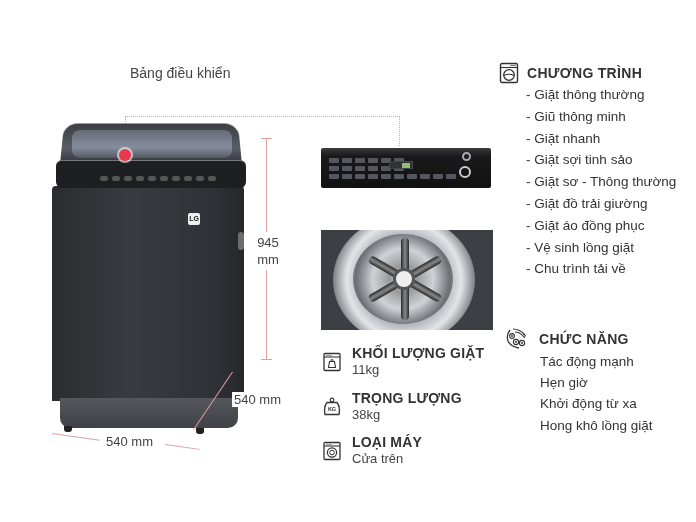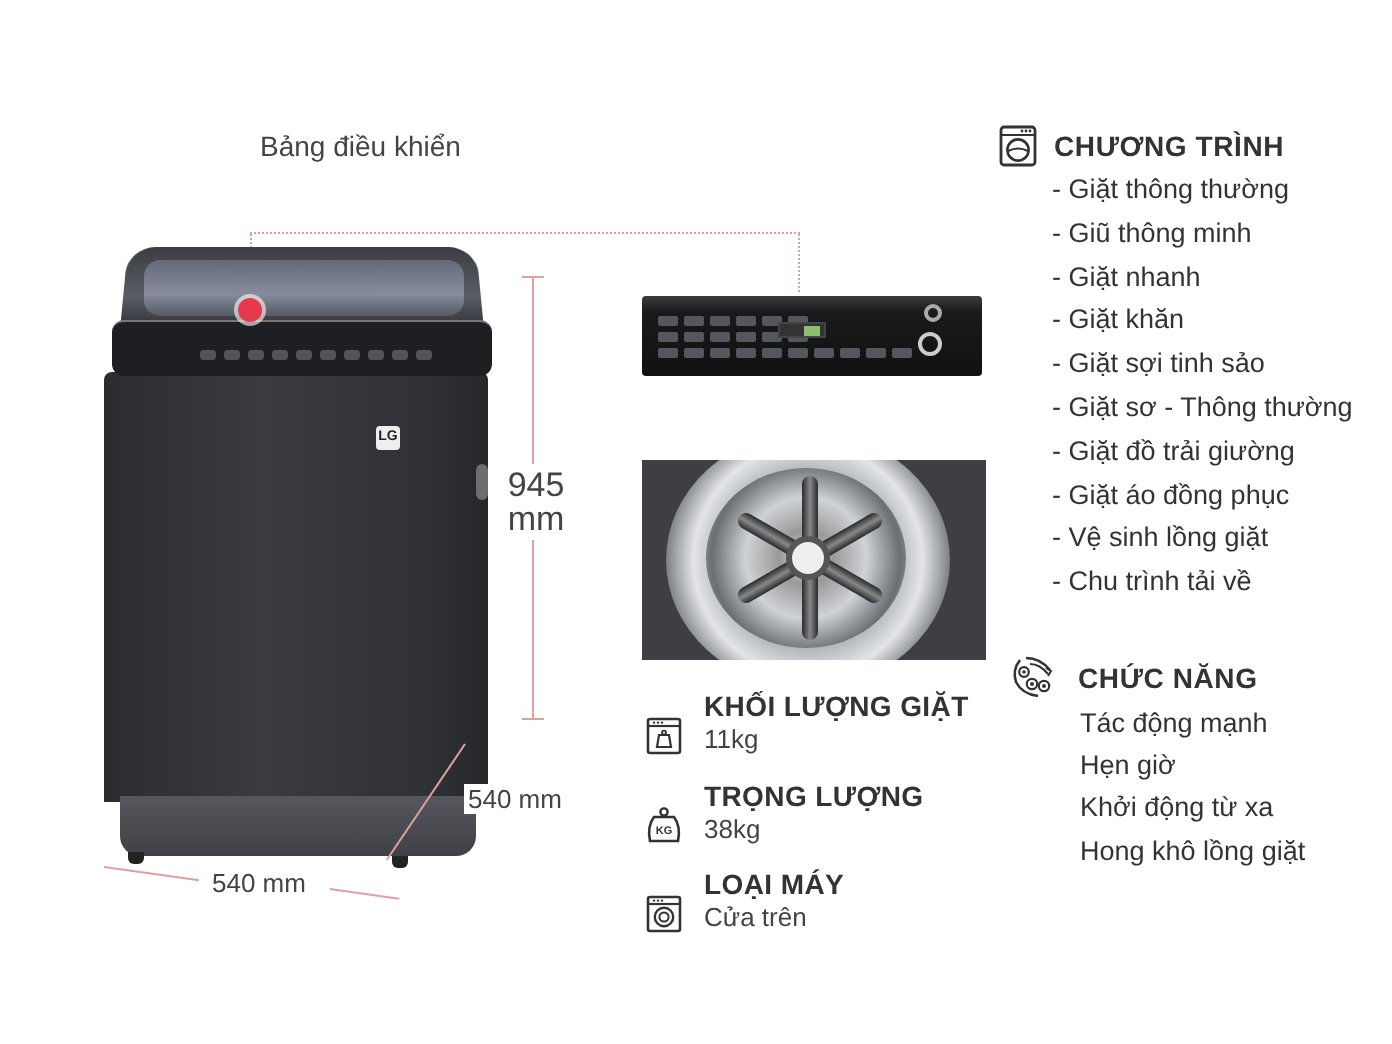--- a/index.html
+++ b/index.html
@@ -33,21 +33,21 @@
     .base { left: 60px; top: 398px; width: 178px; height: 30px; background: linear-gradient(180deg, #55575d, #404146); border-radius: 0 0 10px 10px; }
     .foot1 { left: 64px; top: 426px; width: 8px; height: 6px; background: #222; border-radius: 0 0 3px 3px; }
     .foot2 { left: 196px; top: 428px; width: 8px; height: 6px; background: #222; border-radius: 0 0 3px 3px; }
     .lg-badge { left: 188px; top: 213px; width: 12px; height: 12px; background: #eee; border-radius: 2px; font-size: 7px; color: #222; text-align: center; line-height: 12px; font-weight: bold; }
     .side-handle { left: 238px; top: 232px; width: 6px; height: 18px; background: #6b6d72; border-radius: 3px; }
 
     
     .dim-h-945 { left: 266px; top: 138px; width: 1px; height: 222px; background: #e0a0a0; }
     .dim-h-945-t { left: 261px; top: 138px; width: 11px; height: 1px; background: #e0a0a0; }
     .dim-h-945-b { left: 261px; top: 359px; width: 11px; height: 1px; background: #e0a0a0; }
-    .dim-945-label { left: 253px; top: 232px; font-size: 17px; color: #444; background: #fff; line-height: 17px; padding: 2px 0; width: 30px; text-align: center; }
+    .dim-945-label { left: 253px; top: 232px; font-size: 13px; color: #444; background: #fff; line-height: 17px; padding: 2px 0; width: 30px; text-align: center; }
 
     .dim-depth { left: 232px; top: 372px; width: 1px; height: 70px; background: #e0a0a0; transform: rotate(34deg); transform-origin: top; }
     .dim-depth-label { left: 232px; top: 392px; font-size: 13px; color: #444; background: #fff; padding: 0 2px; }
 
     .dim-width-l { left: 52px; top: 433px; width: 48px; height: 1px; background: #e0a0a0; transform: rotate(8deg); transform-origin: left; }
     .dim-width-r { left: 165px; top: 444px; width: 35px; height: 1px; background: #e0a0a0; transform: rotate(8deg); transform-origin: left; }
     .dim-width-label { left: 106px; top: 434px; font-size: 13px; color: #444; }
 
     
     .ctrl-panel-img { left: 321px; top: 148px; width: 170px; height: 40px; background: linear-gradient(180deg,#3a3b3f 0%,#1a1a1c 20%,#111 100%); border-radius: 2px; overflow: hidden; }
@@ -60,21 +60,21 @@
     .ctrl-panel-img .knob { position: absolute; right: 20px; top: 18px; width: 12px; height: 12px; border: 2px solid #ccc; border-radius: 50%; }
     .ctrl-panel-img .knob2 { position: absolute; right: 20px; top: 4px; width: 9px; height: 9px; border: 2px solid #aaa; border-radius: 50%; }
 
     .drum-img { left: 321px; top: 230px; width: 172px; height: 100px; background: #3d3f44; overflow: hidden; }
     .drum-outer { position: absolute; left: 12px; top: -14px; width: 142px; height: 128px; border-radius: 50%; background: radial-gradient(circle, #cfd2d6 0%, #9aa0a6 40%, #e3e5e8 60%, #777b80 75%, #c2c5c9 85%, #55585d 100%); }
     .drum-inner { position: absolute; left: 32px; top: 4px; width: 100px; height: 90px; border-radius: 50%; background: radial-gradient(circle, #ddd 0%, #999 20%, #cfd2d6 45%, #6b6e73 70%, #dadcde 100%); }
     .drum-hub { position: absolute; left: 72px; top: 38px; width: 22px; height: 22px; border-radius: 50%; background: #eee; border: 3px solid #555; }
     .drum-blade { position: absolute; left: 80px; top: 8px; width: 8px; height: 40px; background: linear-gradient(90deg,#2a2b2e,#888,#2a2b2e); border-radius: 4px; transform-origin: 4px 41px; }
 
     
-    .spec { left: 322px; display: flex; gap: 10px; align-items: flex-end; }
+    .spec { left: 322px; display: flex; gap: 10px; align-items: center; }
     .spec .ico { width: 20px; height: 20px; margin-top: 1px; }
     .spec .ttl { font-size: 14px; font-weight: bold; color: #333; line-height: 17px; letter-spacing: 0.2px; }
     .spec .val { font-size: 13px; color: #444; line-height: 16px; }
 
     
     .sec-head { display: flex; align-items: center; gap: 8px; }
     .sec-head .ttl { font-size: 14px; font-weight: bold; color: #333; letter-spacing: 0.3px; }
     .programs { left: 499px; top: 62px; }
     .programs ul, .functions ul { list-style: none; }
     .programs li { font-size: 13.5px; color: #333; line-height: 21.8px; padding-left: 27px; white-space: nowrap; }
@@ -220,21 +220,20 @@
         <circle cx="16" cy="3.5" r="0.7" fill="#333"></circle>
       <circle cx="10" cy="13" r="5.3" fill="none" stroke="#333" stroke-width="1.3"></circle>
       <path d="M5 13.5 Q10 11 15 13.5" fill="none" stroke="#333" stroke-width="1.1"></path>
     </svg>
     <span class="ttl">CHƯƠNG TRÌNH</span>
   </div>
   <ul>
     <li>- Giặt thông thường</li>
     <li>- Giũ thông minh</li>
     <li>- Giặt nhanh</li>
-    <li>- Giặt khăn</li>
     <li>- Giặt sợi tinh sảo</li>
     <li>- Giặt sơ - Thông thường</li>
     <li>- Giặt đồ trải giường</li>
     <li>- Giặt áo đồng phục</li>
     <li>- Vệ sinh lồng giặt</li>
     <li>- Chu trình tải về</li>
   </ul>
 </div>
 
 <div class="abs functions">

